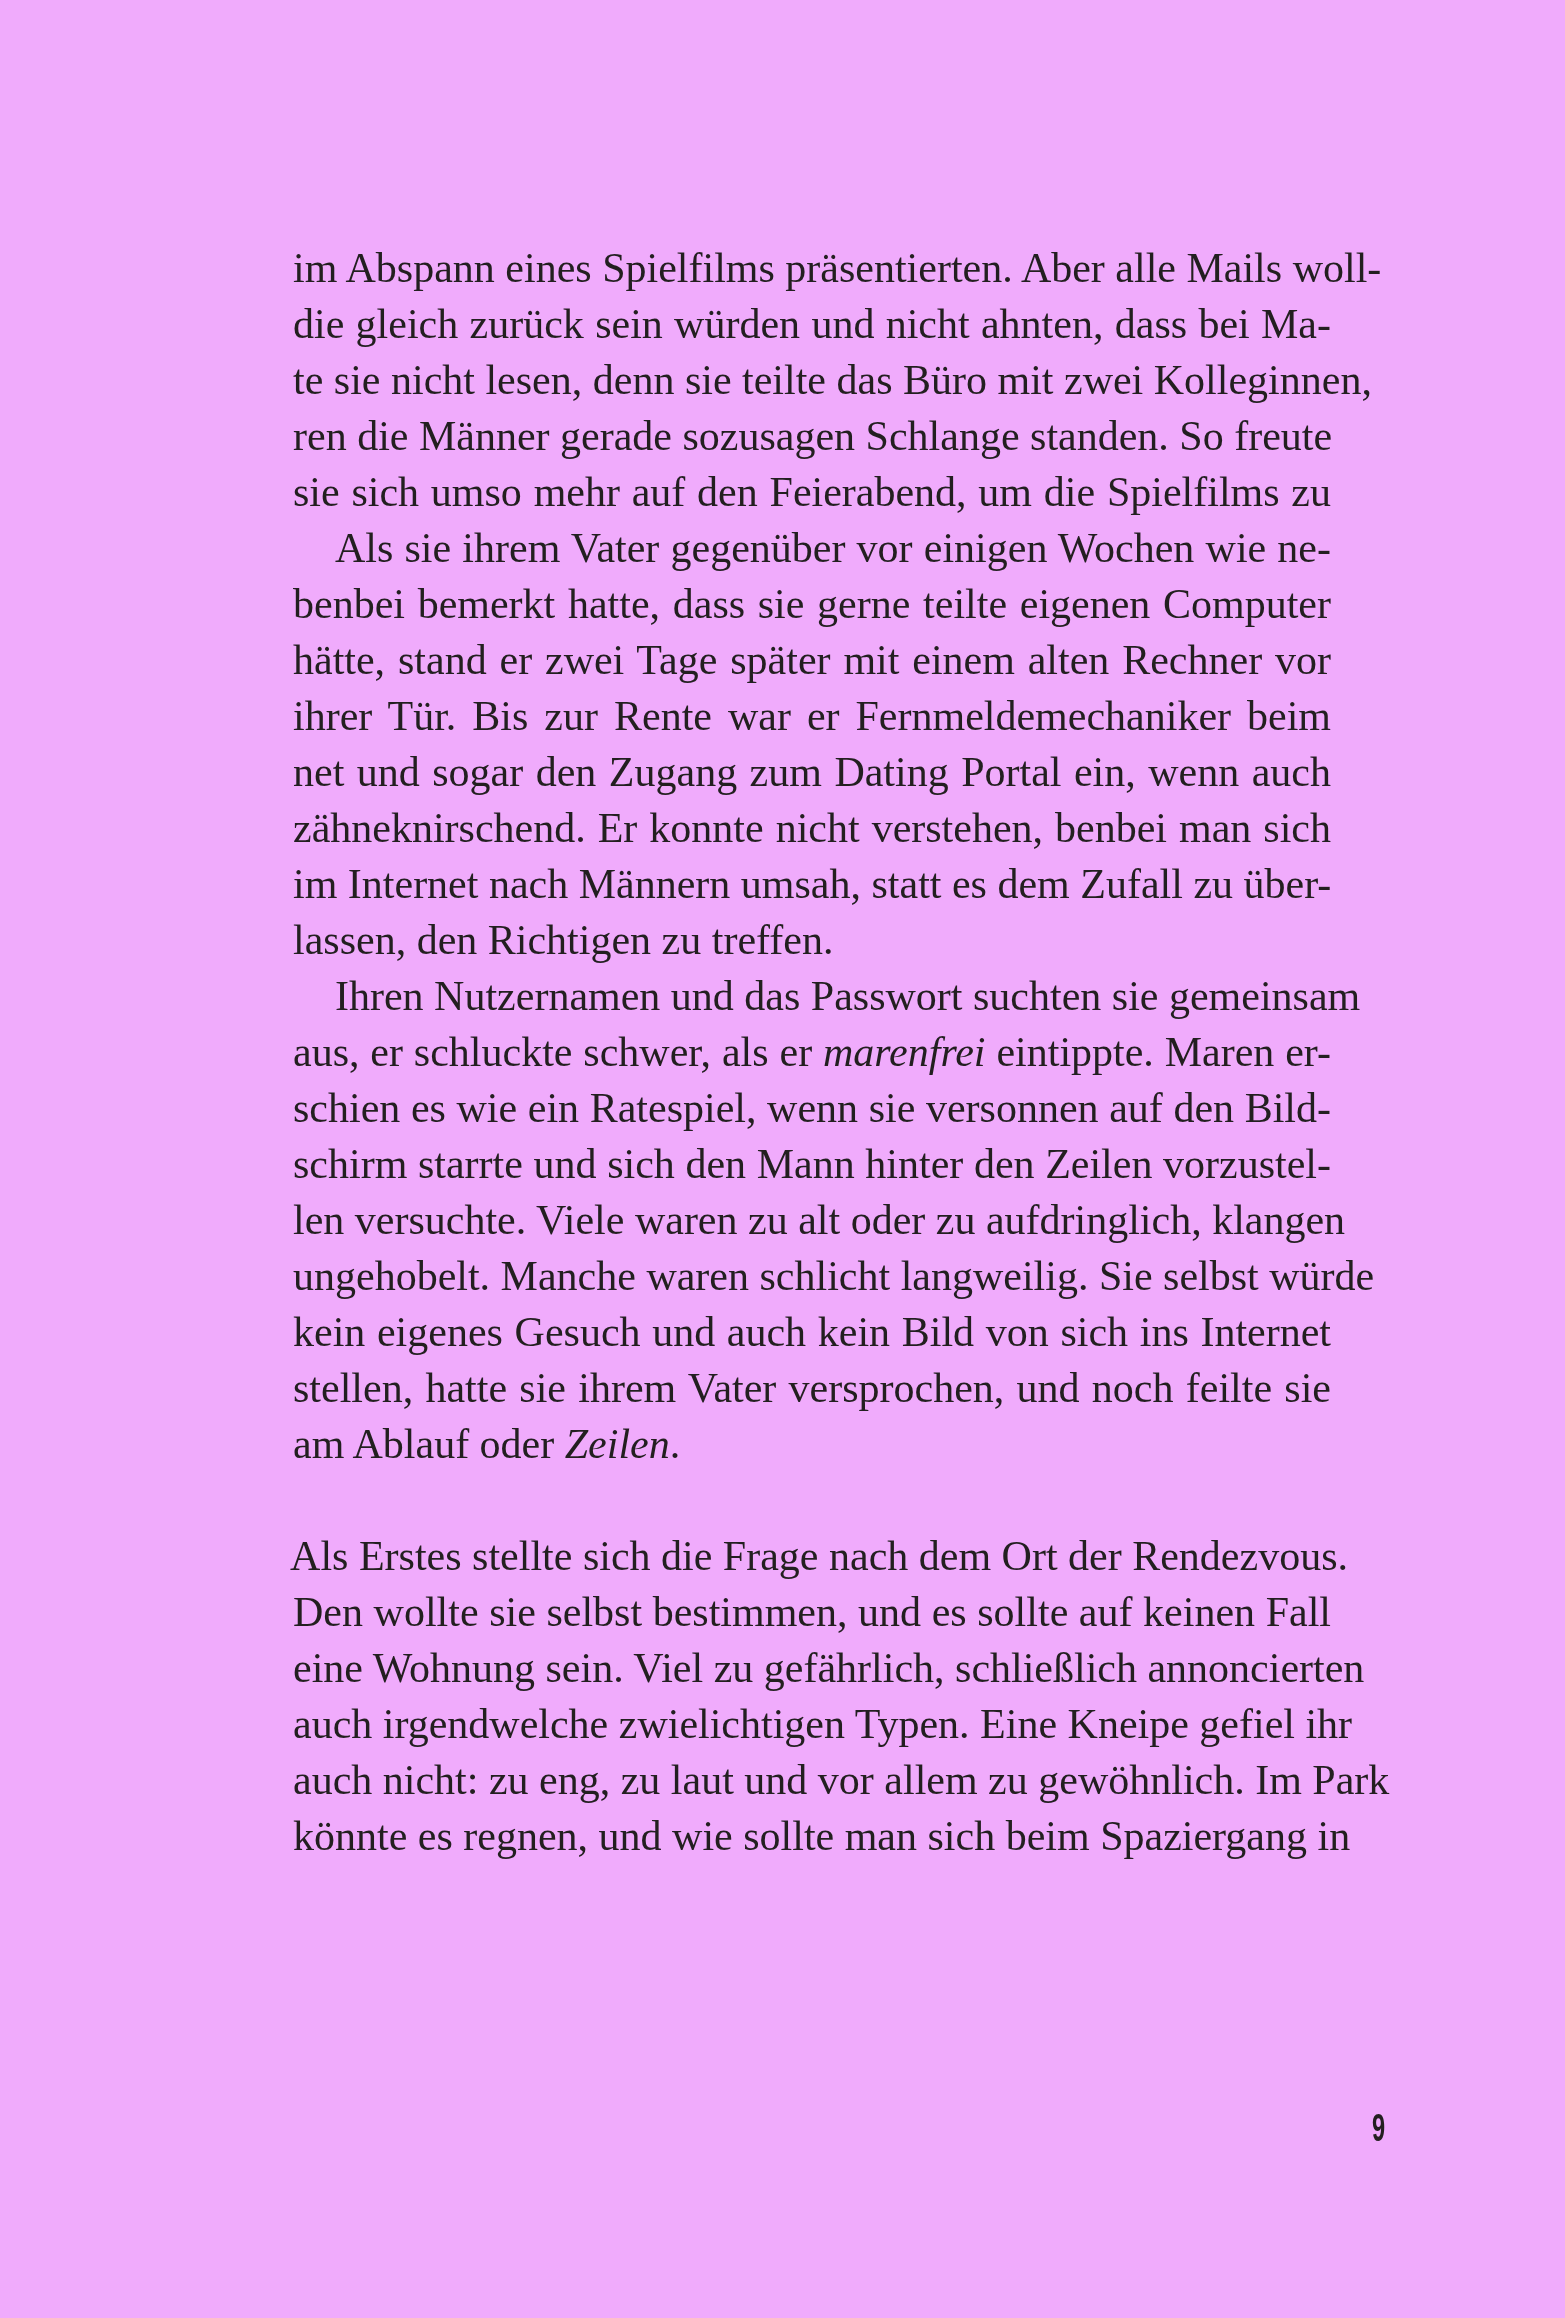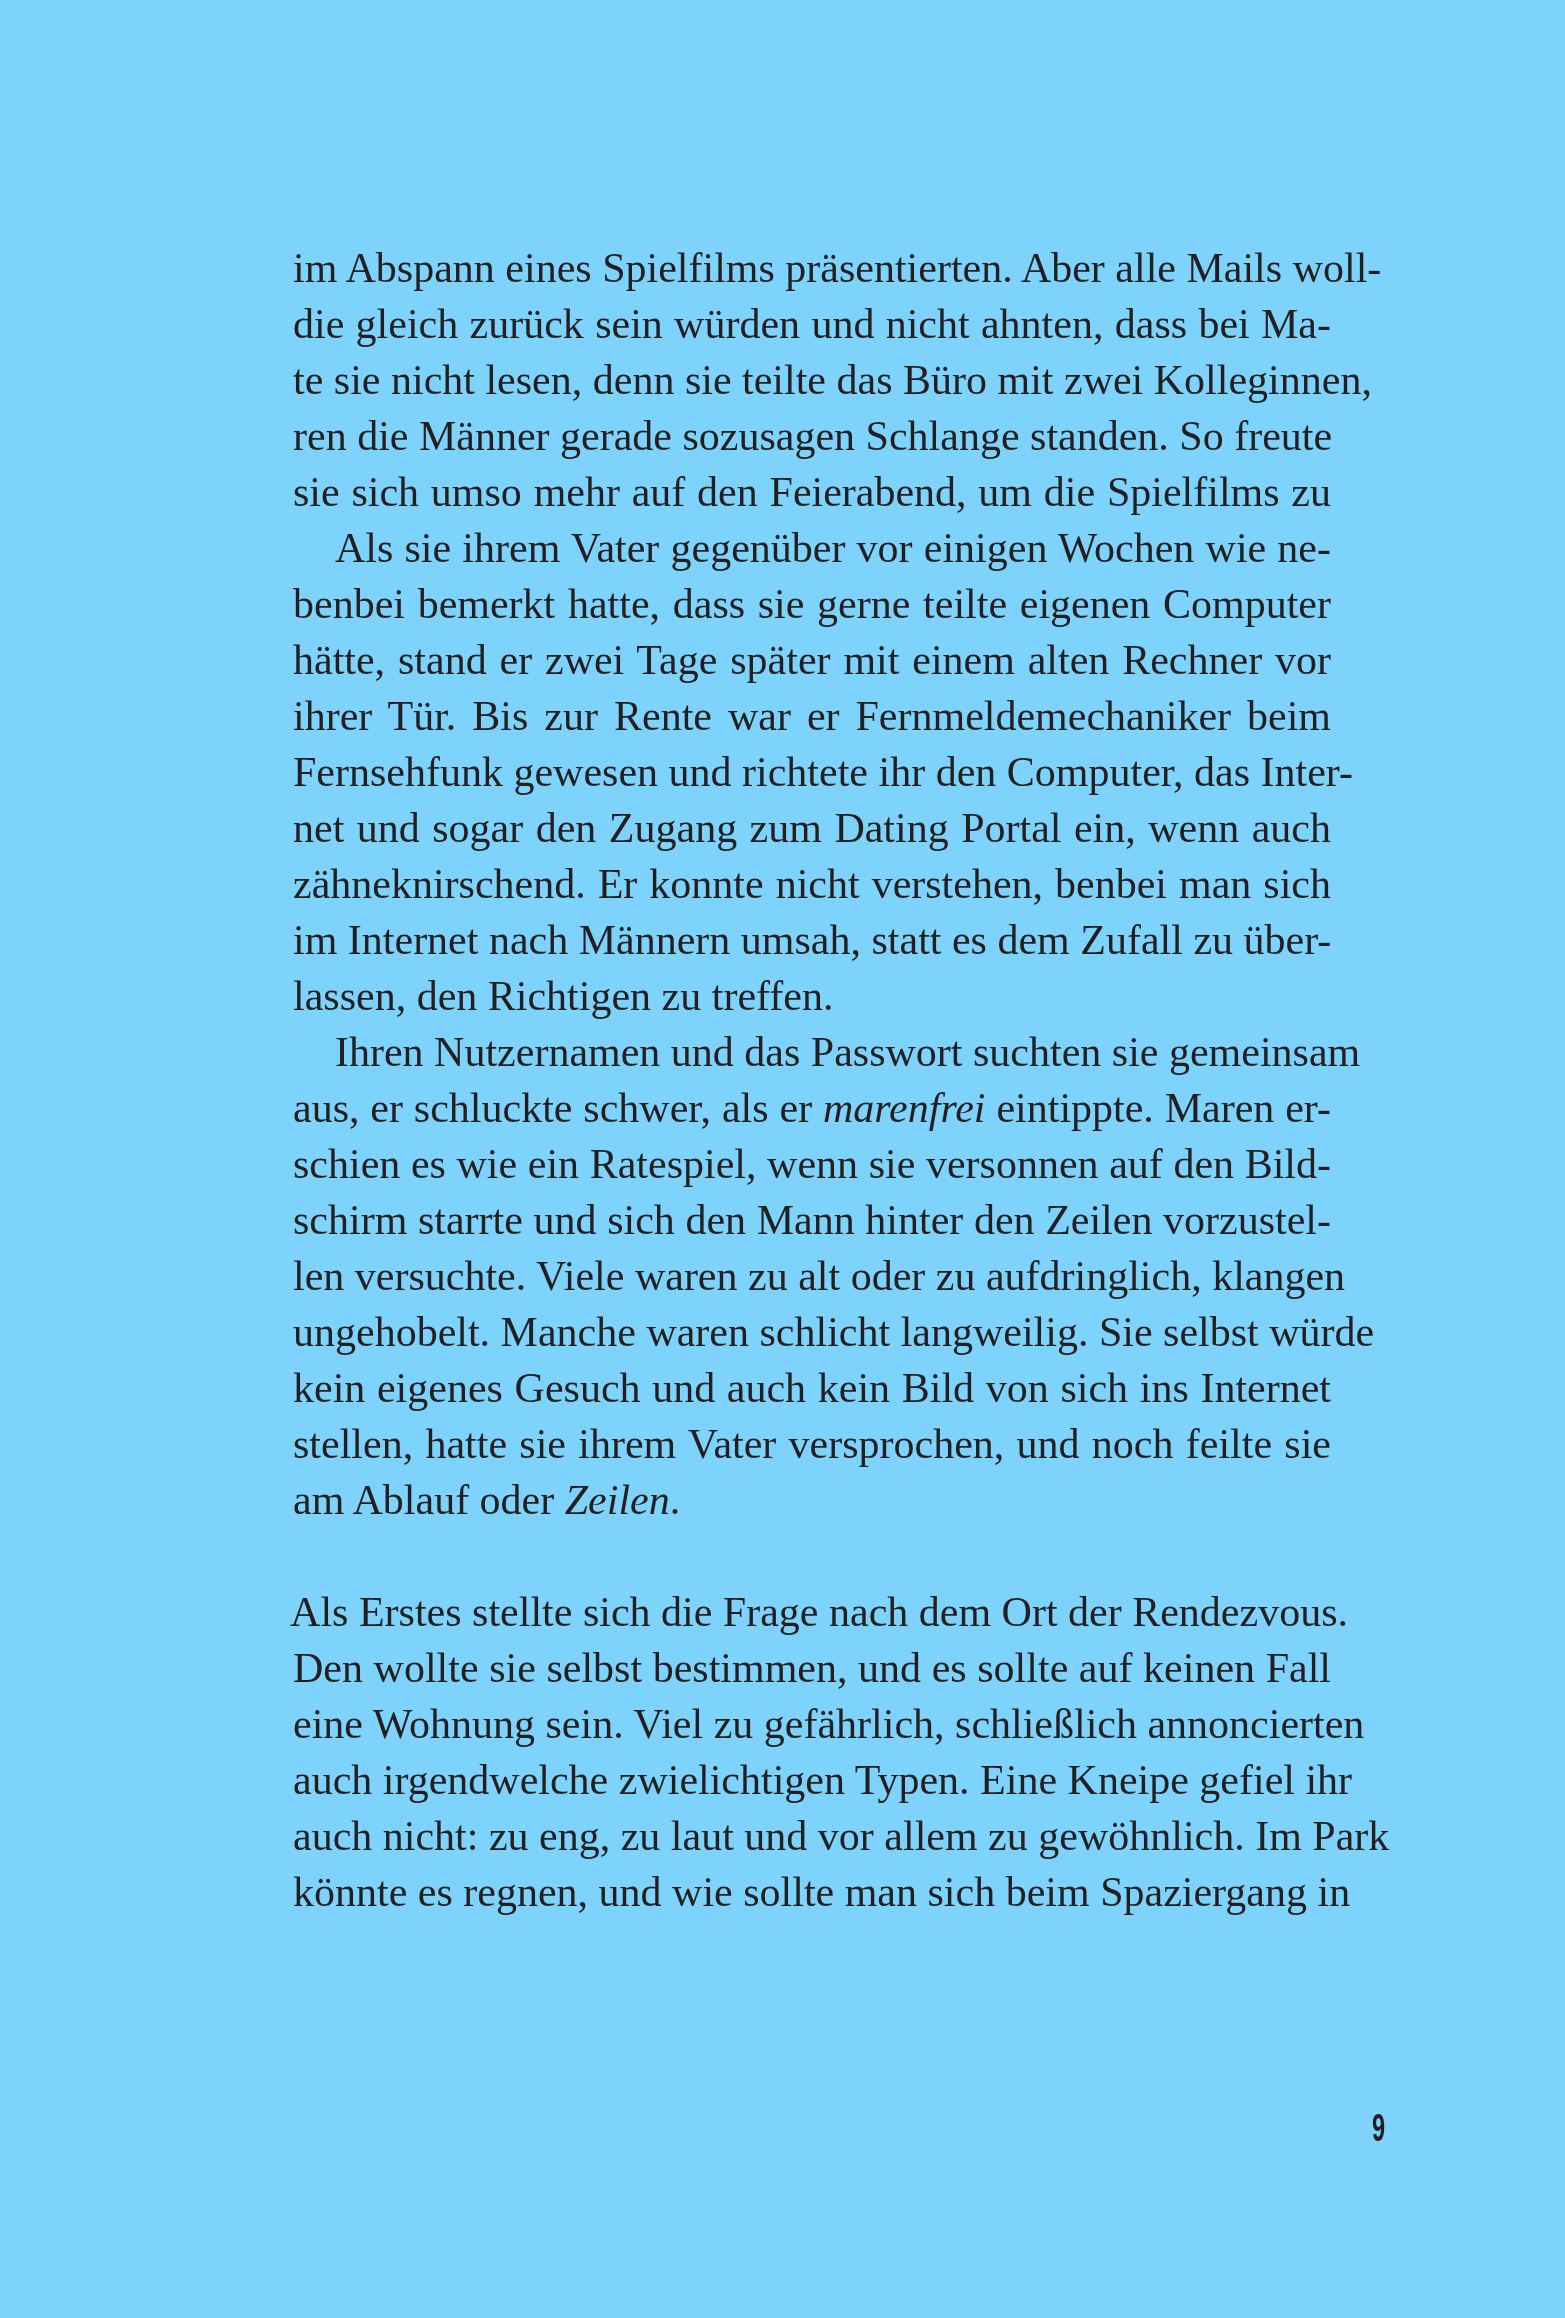--- a/index.html
+++ b/index.html
@@ -11,21 +11,21 @@
       width: 1565px;
       height: 2319px;
       position: relative;
       overflow: hidden;
     }
     .page {
       position: absolute;
       left: 0; top: 0;
       width: 1565px;
       height: 2319px;
-      background: #7dd3fc;
+      background: #f0abfc;
     }
     .text-block {
       position: absolute;
       left: 293px;
       top: 240px;
       width: 1038px;
       font-family: "Liberation Serif", "DejaVu Serif", serif;
       font-size: 42px;
       line-height: 56px;
       color: #231f20;
@@ -81,21 +81,20 @@
       <span class="line">te sie nicht lesen, denn sie teilte das Büro mit zwei Kolleginnen,</span>
       <span class="line">ren die Männer gerade sozusagen Schlange standen. So freute</span>
       <span class="line">sie sich umso mehr auf den Feierabend, um die Spielfilms zu</span>
     </div>
 
     <div>
       <span class="line indent">Als sie ihrem Vater gegenüber vor einigen Wochen wie ne-</span>
       <span class="line">benbei bemerkt hatte, dass sie gerne teilte eigenen Computer</span>
       <span class="line">hätte, stand er zwei Tage später mit einem alten Rechner vor</span>
       <span class="line">ihrer Tür. Bis zur Rente war er Fernmeldemechaniker beim</span>
-      <span class="line">Fernsehfunk gewesen und richtete ihr den Computer, das Inter-</span>
       <span class="line">net und sogar den Zugang zum Dating Portal ein, wenn auch</span>
       <span class="line">zähneknirschend. Er konnte nicht verstehen, benbei man sich</span>
       <span class="line">im Internet nach Männern umsah, statt es dem Zufall zu über-</span>
       <span class="line last">lassen, den Richtigen zu treffen.</span>
     </div>
 
     <div>
       <span class="line indent">Ihren Nutzernamen und das Passwort suchten sie gemeinsam</span>
       <span class="line">
         <span>aus, er schluckte schwer, als er </span><em>marenfrei</em><span> eintippte. Maren er-</span>

